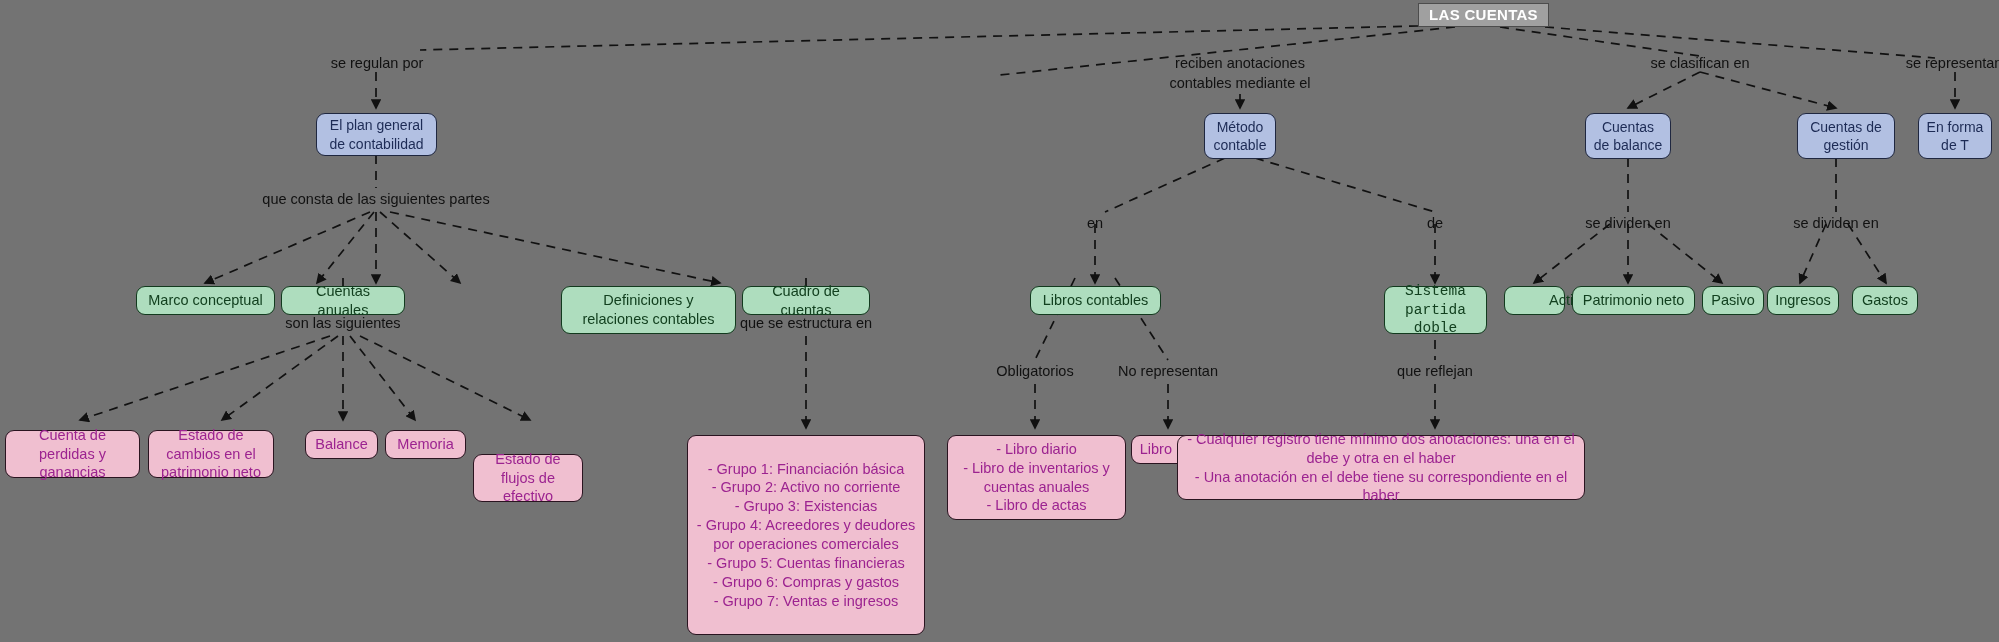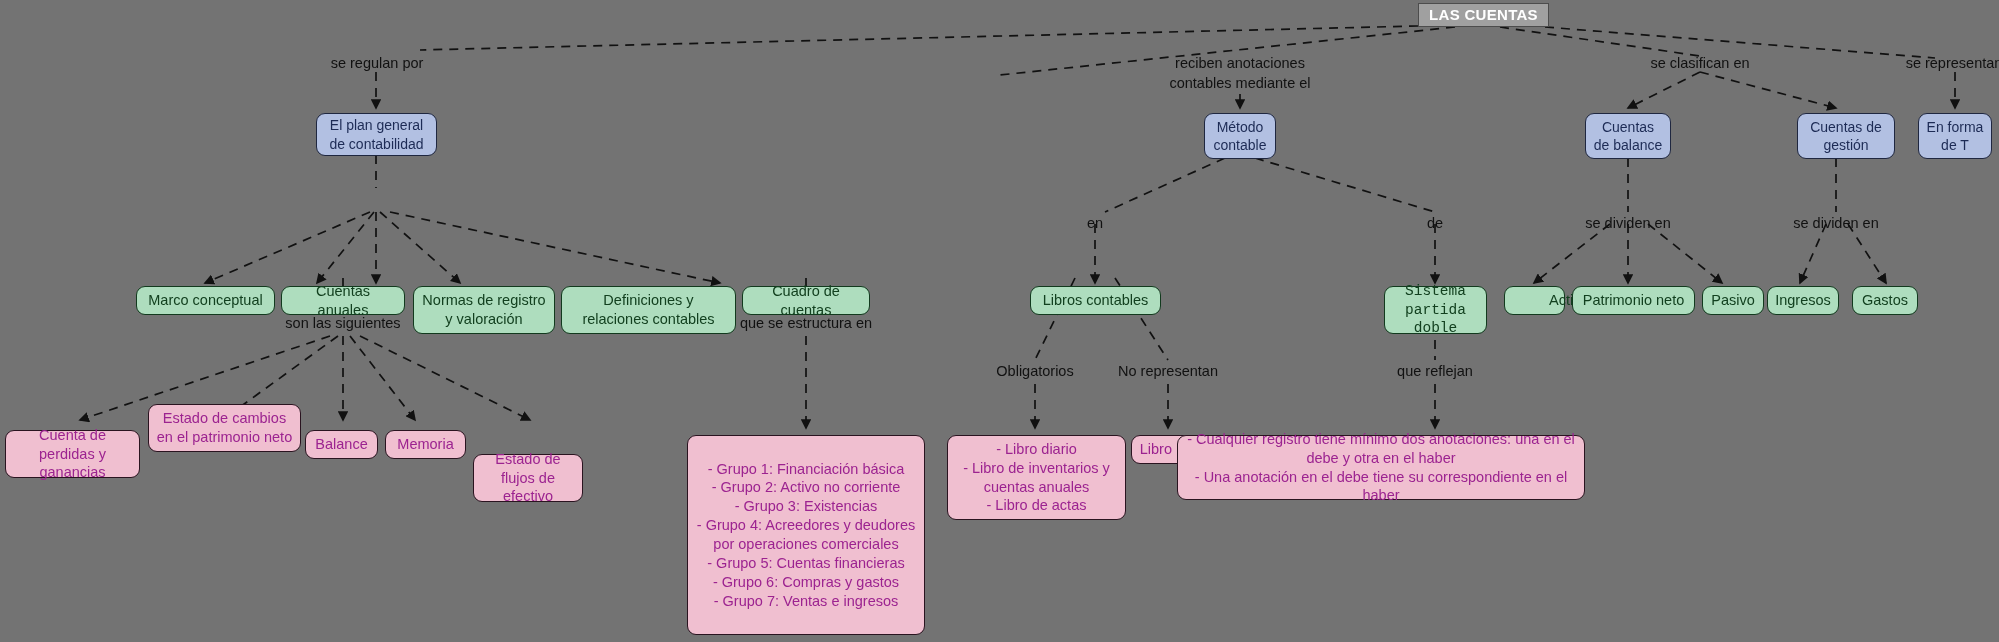--- a/index.html
+++ b/index.html
@@ -112,36 +112,34 @@
   </div>
 
   <div class="node blue" style="left:1797px;top:113px;width:98px;height:46px;">
     <span class="txt">Cuentas de gestión</span>
   </div>
 
   <div class="node blue" style="left:1918px;top:113px;width:74px;height:46px;">
     <span class="txt">En forma de T</span>
   </div>
 
+  <div class="lbl" style="left:226px;top:190px;width:300px;">que consta de las siguientes partes</div>
   <div class="lbl" style="left:1060px;top:214px;width:70px;">en</div>
   <div class="lbl" style="left:1400px;top:214px;width:70px;">de</div>
   <div class="lbl" style="left:1563px;top:214px;width:130px;">se dividen en</div>
   <div class="lbl" style="left:1771px;top:214px;width:130px;">se dividen en</div>
 
   <div class="node green" style="left:136px;top:286px;width:139px;height:29px;">
     <span class="txt">Marco conceptual</span>
   </div>
 
   <div class="node green" style="left:281px;top:286px;width:124px;height:29px;">
     <span class="txt">Cuentas anuales</span>
   </div>
 
-  <div class="node green" style="left:413px;top:286px;width:142px;height:48px;">
-    <span class="txt">Normas de registro y valoración</span>
-  </div>
 
   <div class="node green" style="left:561px;top:286px;width:175px;height:48px;">
     <span class="txt">Definiciones y relaciones contables</span>
   </div>
 
   <div class="node green" style="left:742px;top:286px;width:128px;height:29px;">
     <span class="txt">Cuadro de cuentas</span>
   </div>
 
   <div class="node green" style="left:1030px;top:286px;width:131px;height:29px;">
@@ -175,21 +173,21 @@
   <div class="lbl" style="left:258px;top:314px;width:170px;">son las siguientes</div>
   <div class="lbl" style="left:706px;top:314px;width:200px;text-align:center;">que se estructura en</div>
   <div class="lbl" style="left:965px;top:362px;width:140px;">Obligatorios</div>
   <div class="lbl" style="left:1098px;top:362px;width:140px;">No representan</div>
   <div class="lbl" style="left:1370px;top:362px;width:130px;">que reflejan</div>
 
   <div class="node pink" style="left:5px;top:430px;width:135px;height:48px;">
     <span class="txt">Cuenta de perdidas y ganancias</span>
   </div>
 
-  <div class="node pink" style="left:148px;top:404px;width:153px;height:48px;">
+  <div class="node pink" style="left:148px;top:430px;width:126px;height:48px;">
     <span class="txt">Estado de cambios en el patrimonio neto</span>
   </div>
 
   <div class="node pink" style="left:305px;top:430px;width:73px;height:29px;">
     <span class="txt">Balance</span>
   </div>
 
   <div class="node pink" style="left:385px;top:430px;width:81px;height:29px;">
     <span class="txt">Memoria</span>
   </div>

